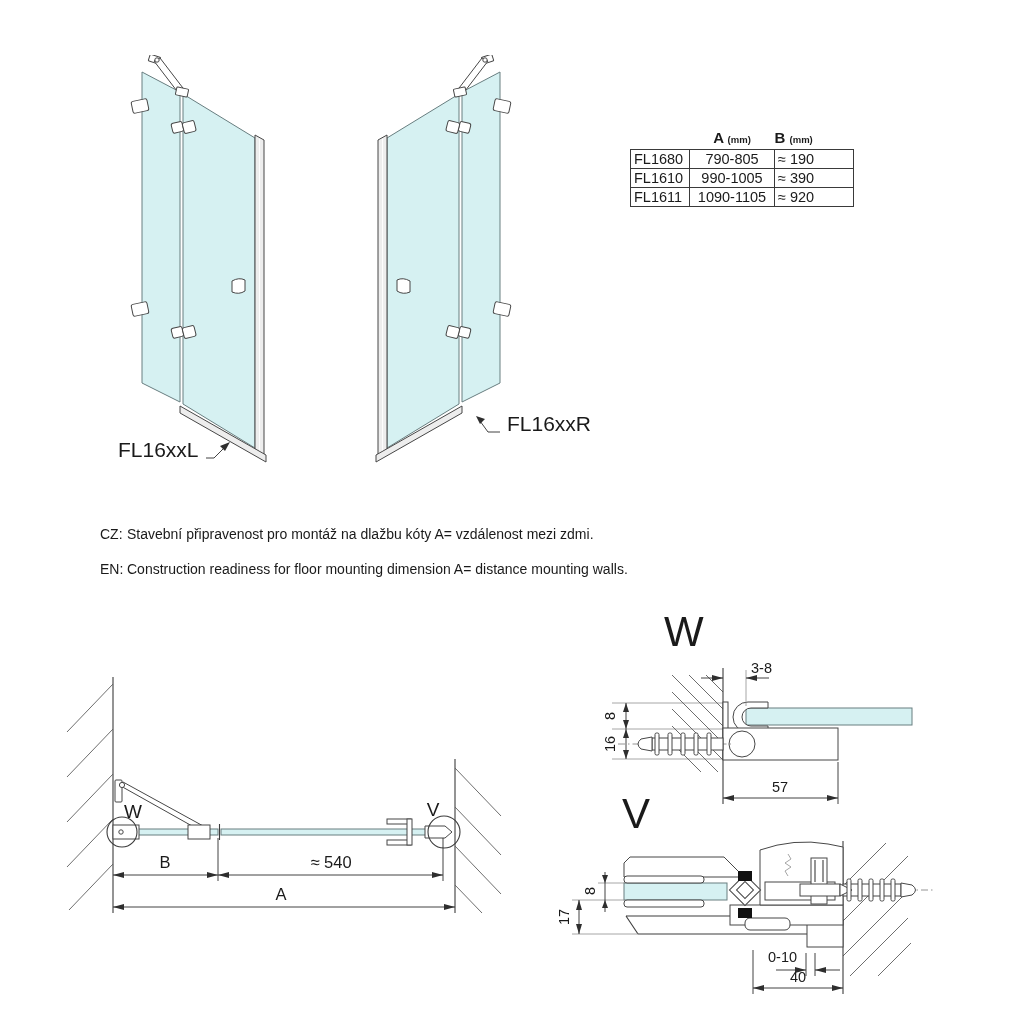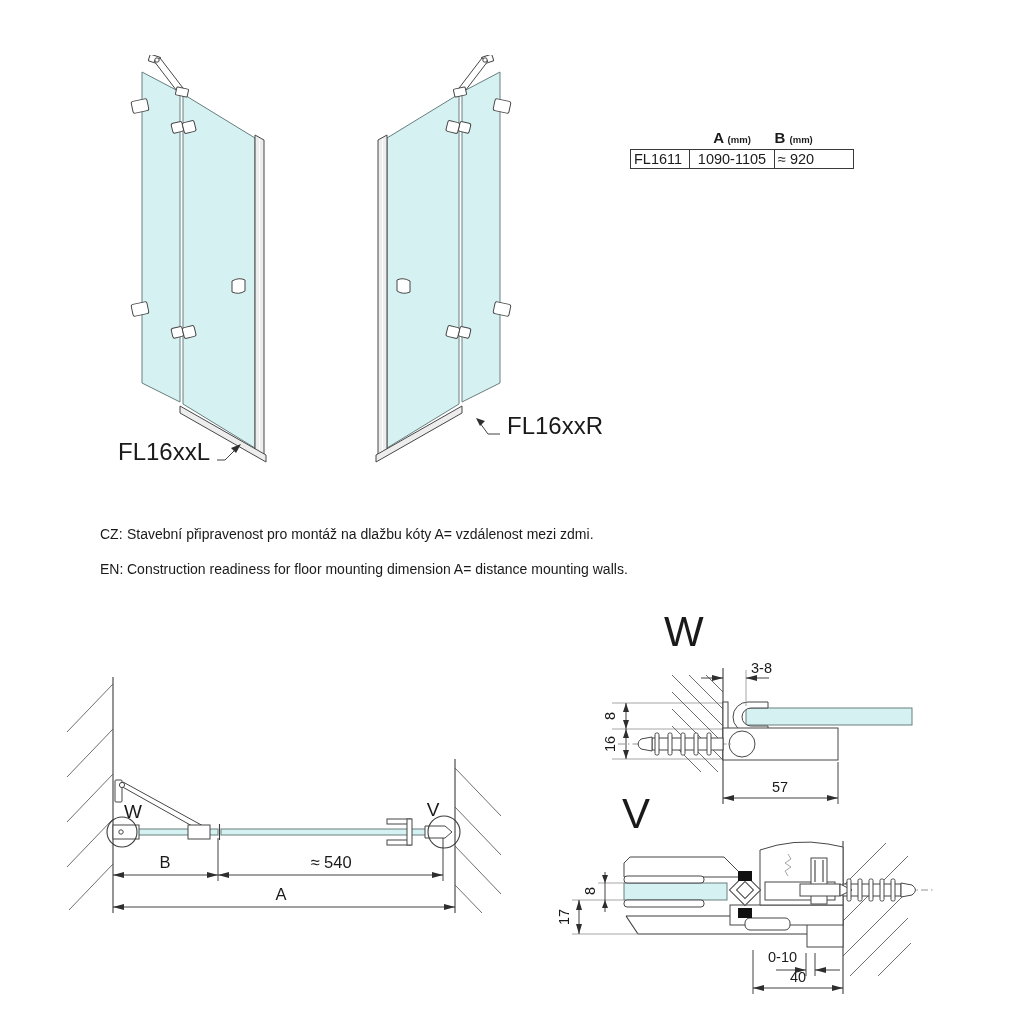--- a/index.html
+++ b/index.html
@@ -36,21 +36,21 @@
   .spec-table .model{width:52px;text-align:left}
   .spec-table .colA{width:78px;text-align:center}
   .spec-table .colB{width:72px;text-align:left}
   .unit{font-size:9.5px}
 
   
   .note{display:flex;font-size:14px}
   .note-label{width:27px;flex:none}
 
   
-  .door-label{display:flex;align-items:center;gap:5px;font-size:24px}
+  .door-label{display:flex;align-items:center;gap:5px;font-size:21px}
 </style>
 </head>
 <body>
 
 <svg class="abs" style="left:130px;top:55px" width="150" height="412" viewBox="0 0 150 412">
   <defs>
     <g id="doorGeom">
 
       <polygon class="glass" points="12,17 50,37 50,347 12,328"></polygon>
 
@@ -108,20 +108,30 @@
 <table class="spec-table abs" style="left:630px;top:129px">
   <thead>
     <tr>
       <th class="model"></th>
       <th class="colA"><span>A</span> <span class="unit">(mm)</span></th>
       <th class="colB"><span>B</span> <span class="unit">(mm)</span></th>
     </tr>
   </thead>
   <tbody>
     <tr>
+      <td class="model">FL1680</td>
+      <td class="colA">790-805</td>
+      <td class="colB">≈ 190</td>
+    </tr>
+    <tr>
+      <td class="model">FL1610</td>
+      <td class="colA">990-1005</td>
+      <td class="colB">≈ 390</td>
+    </tr>
+    <tr>
       <td class="model">FL1611</td>
       <td class="colA">1090-1105</td>
       <td class="colB">≈ 920</td>
     </tr>
   </tbody>
 </table>
 
 <div class="abs note" style="left:100px;top:526px">
   <span class="note-label">CZ:</span>
   <span class="note-text">Stavební připravenost pro montáž na dlažbu kóty A= vzdálenost mezi zdmi.</span>

